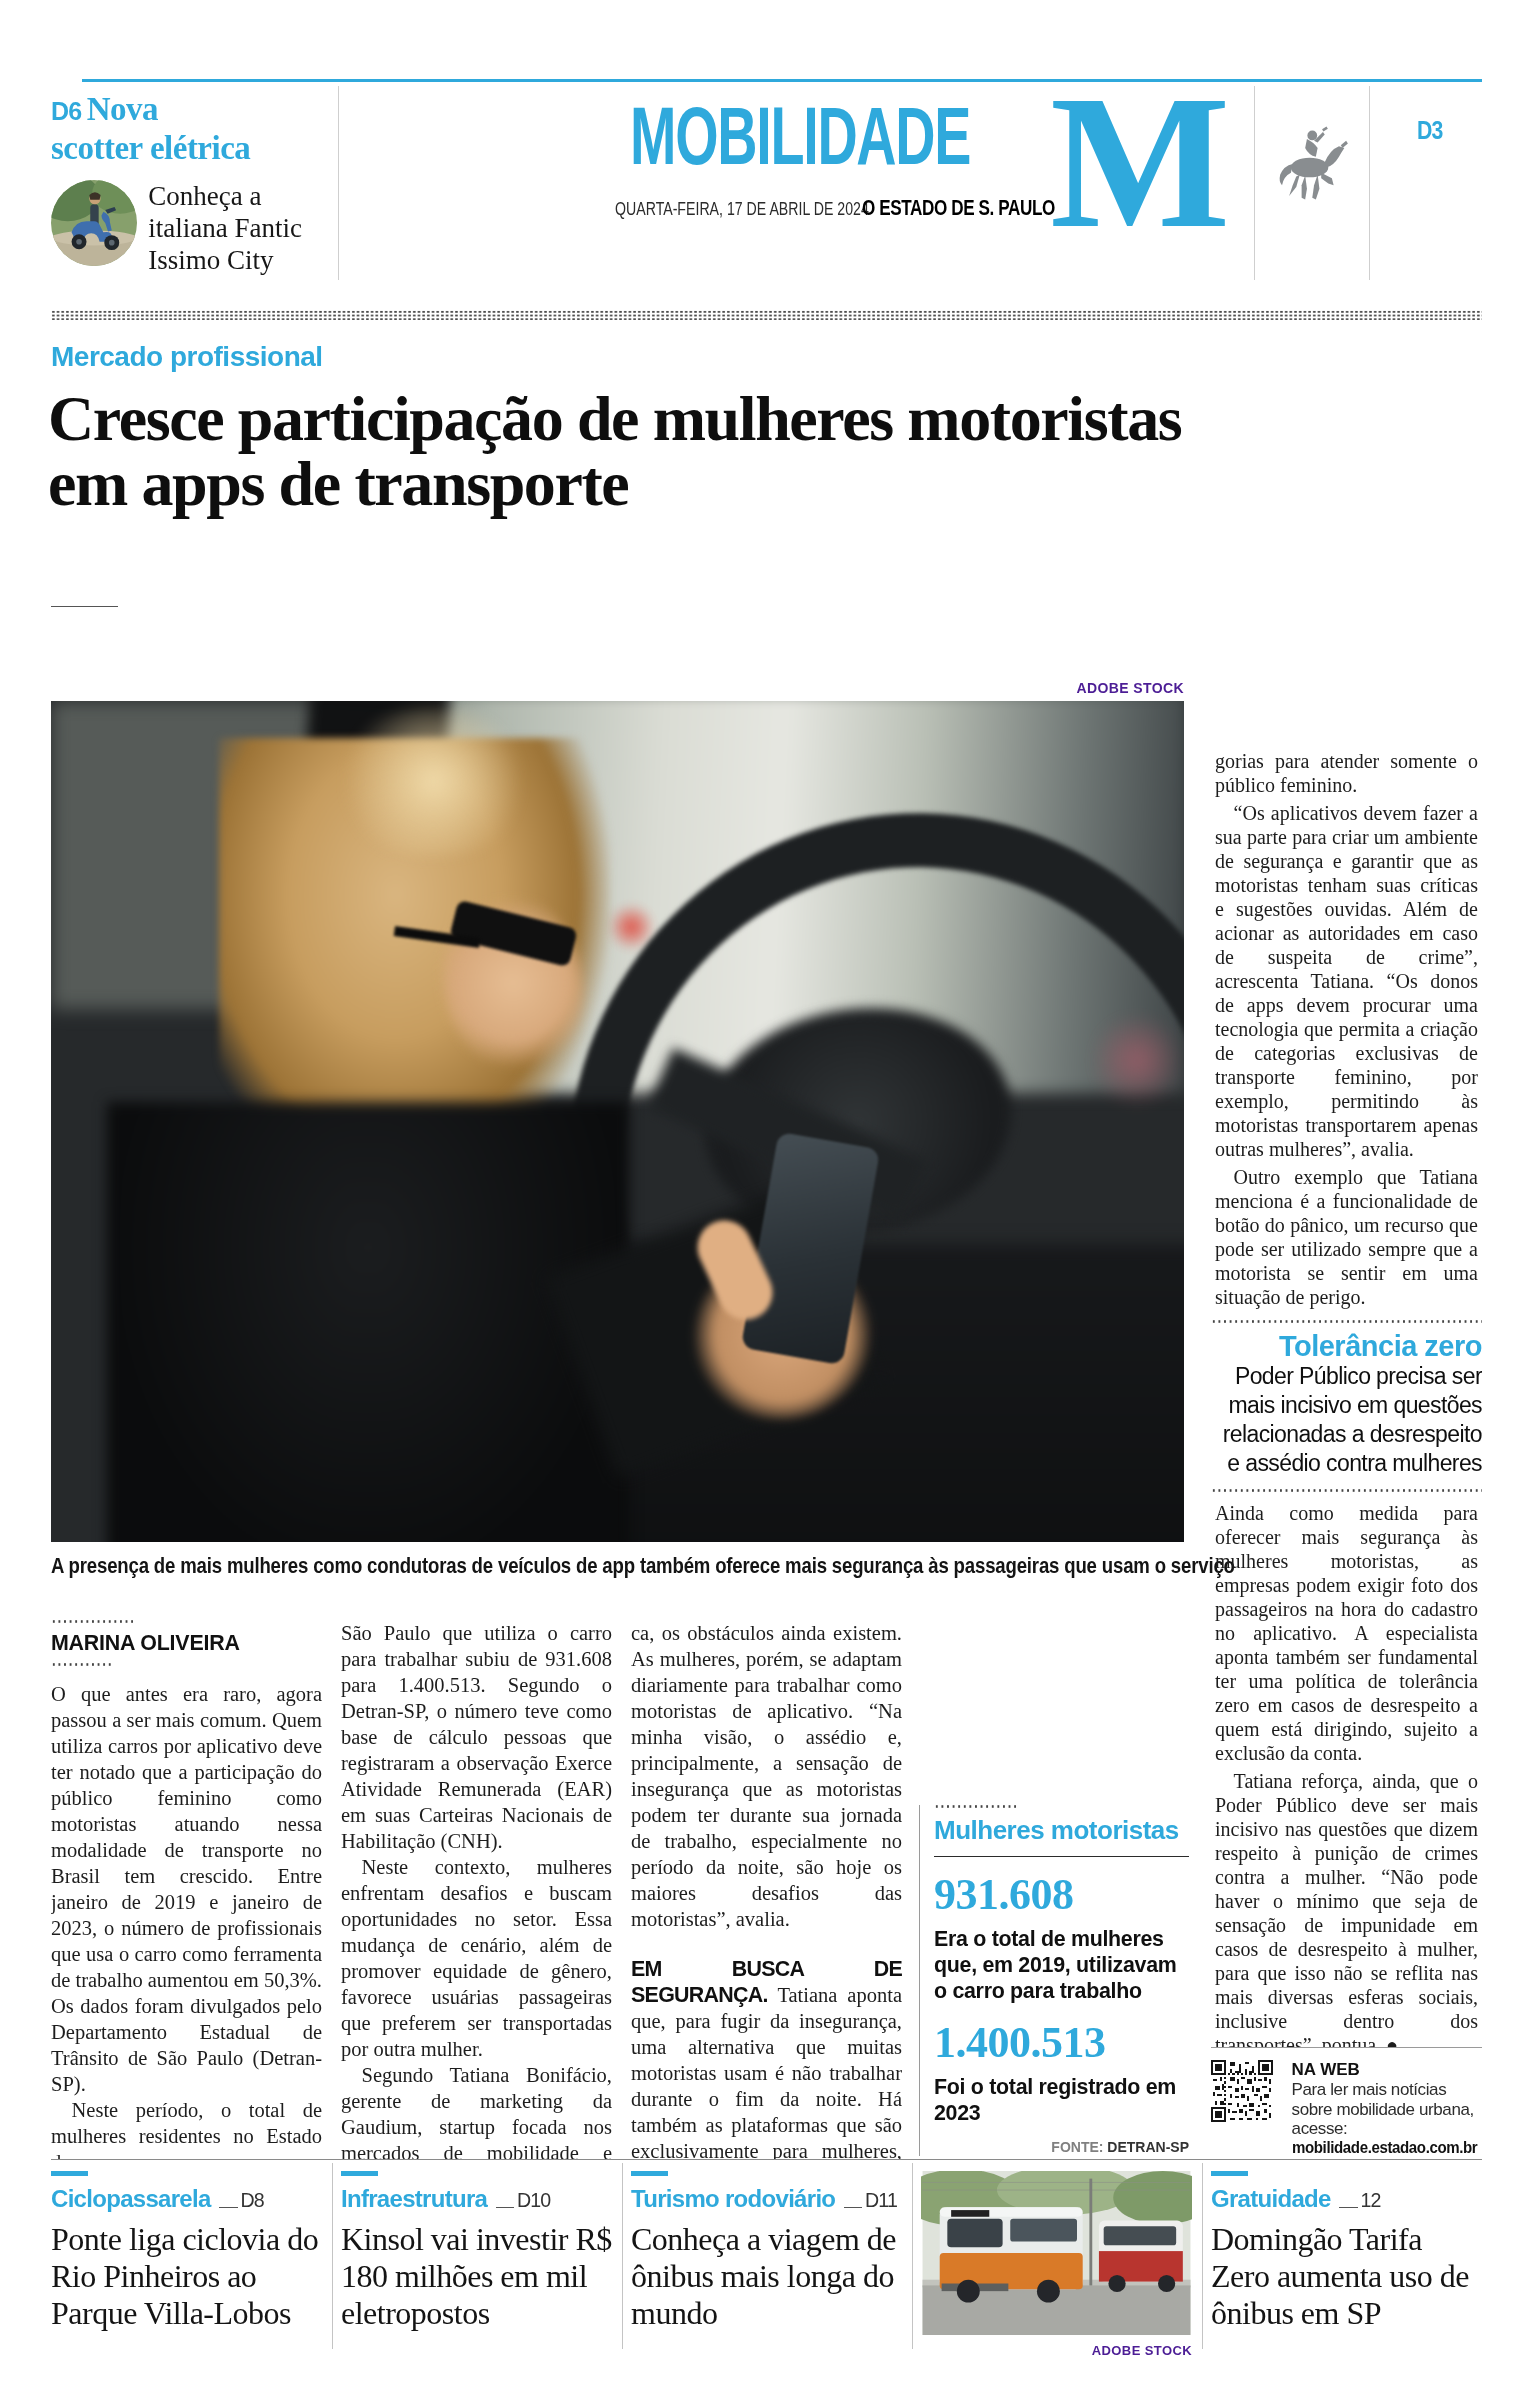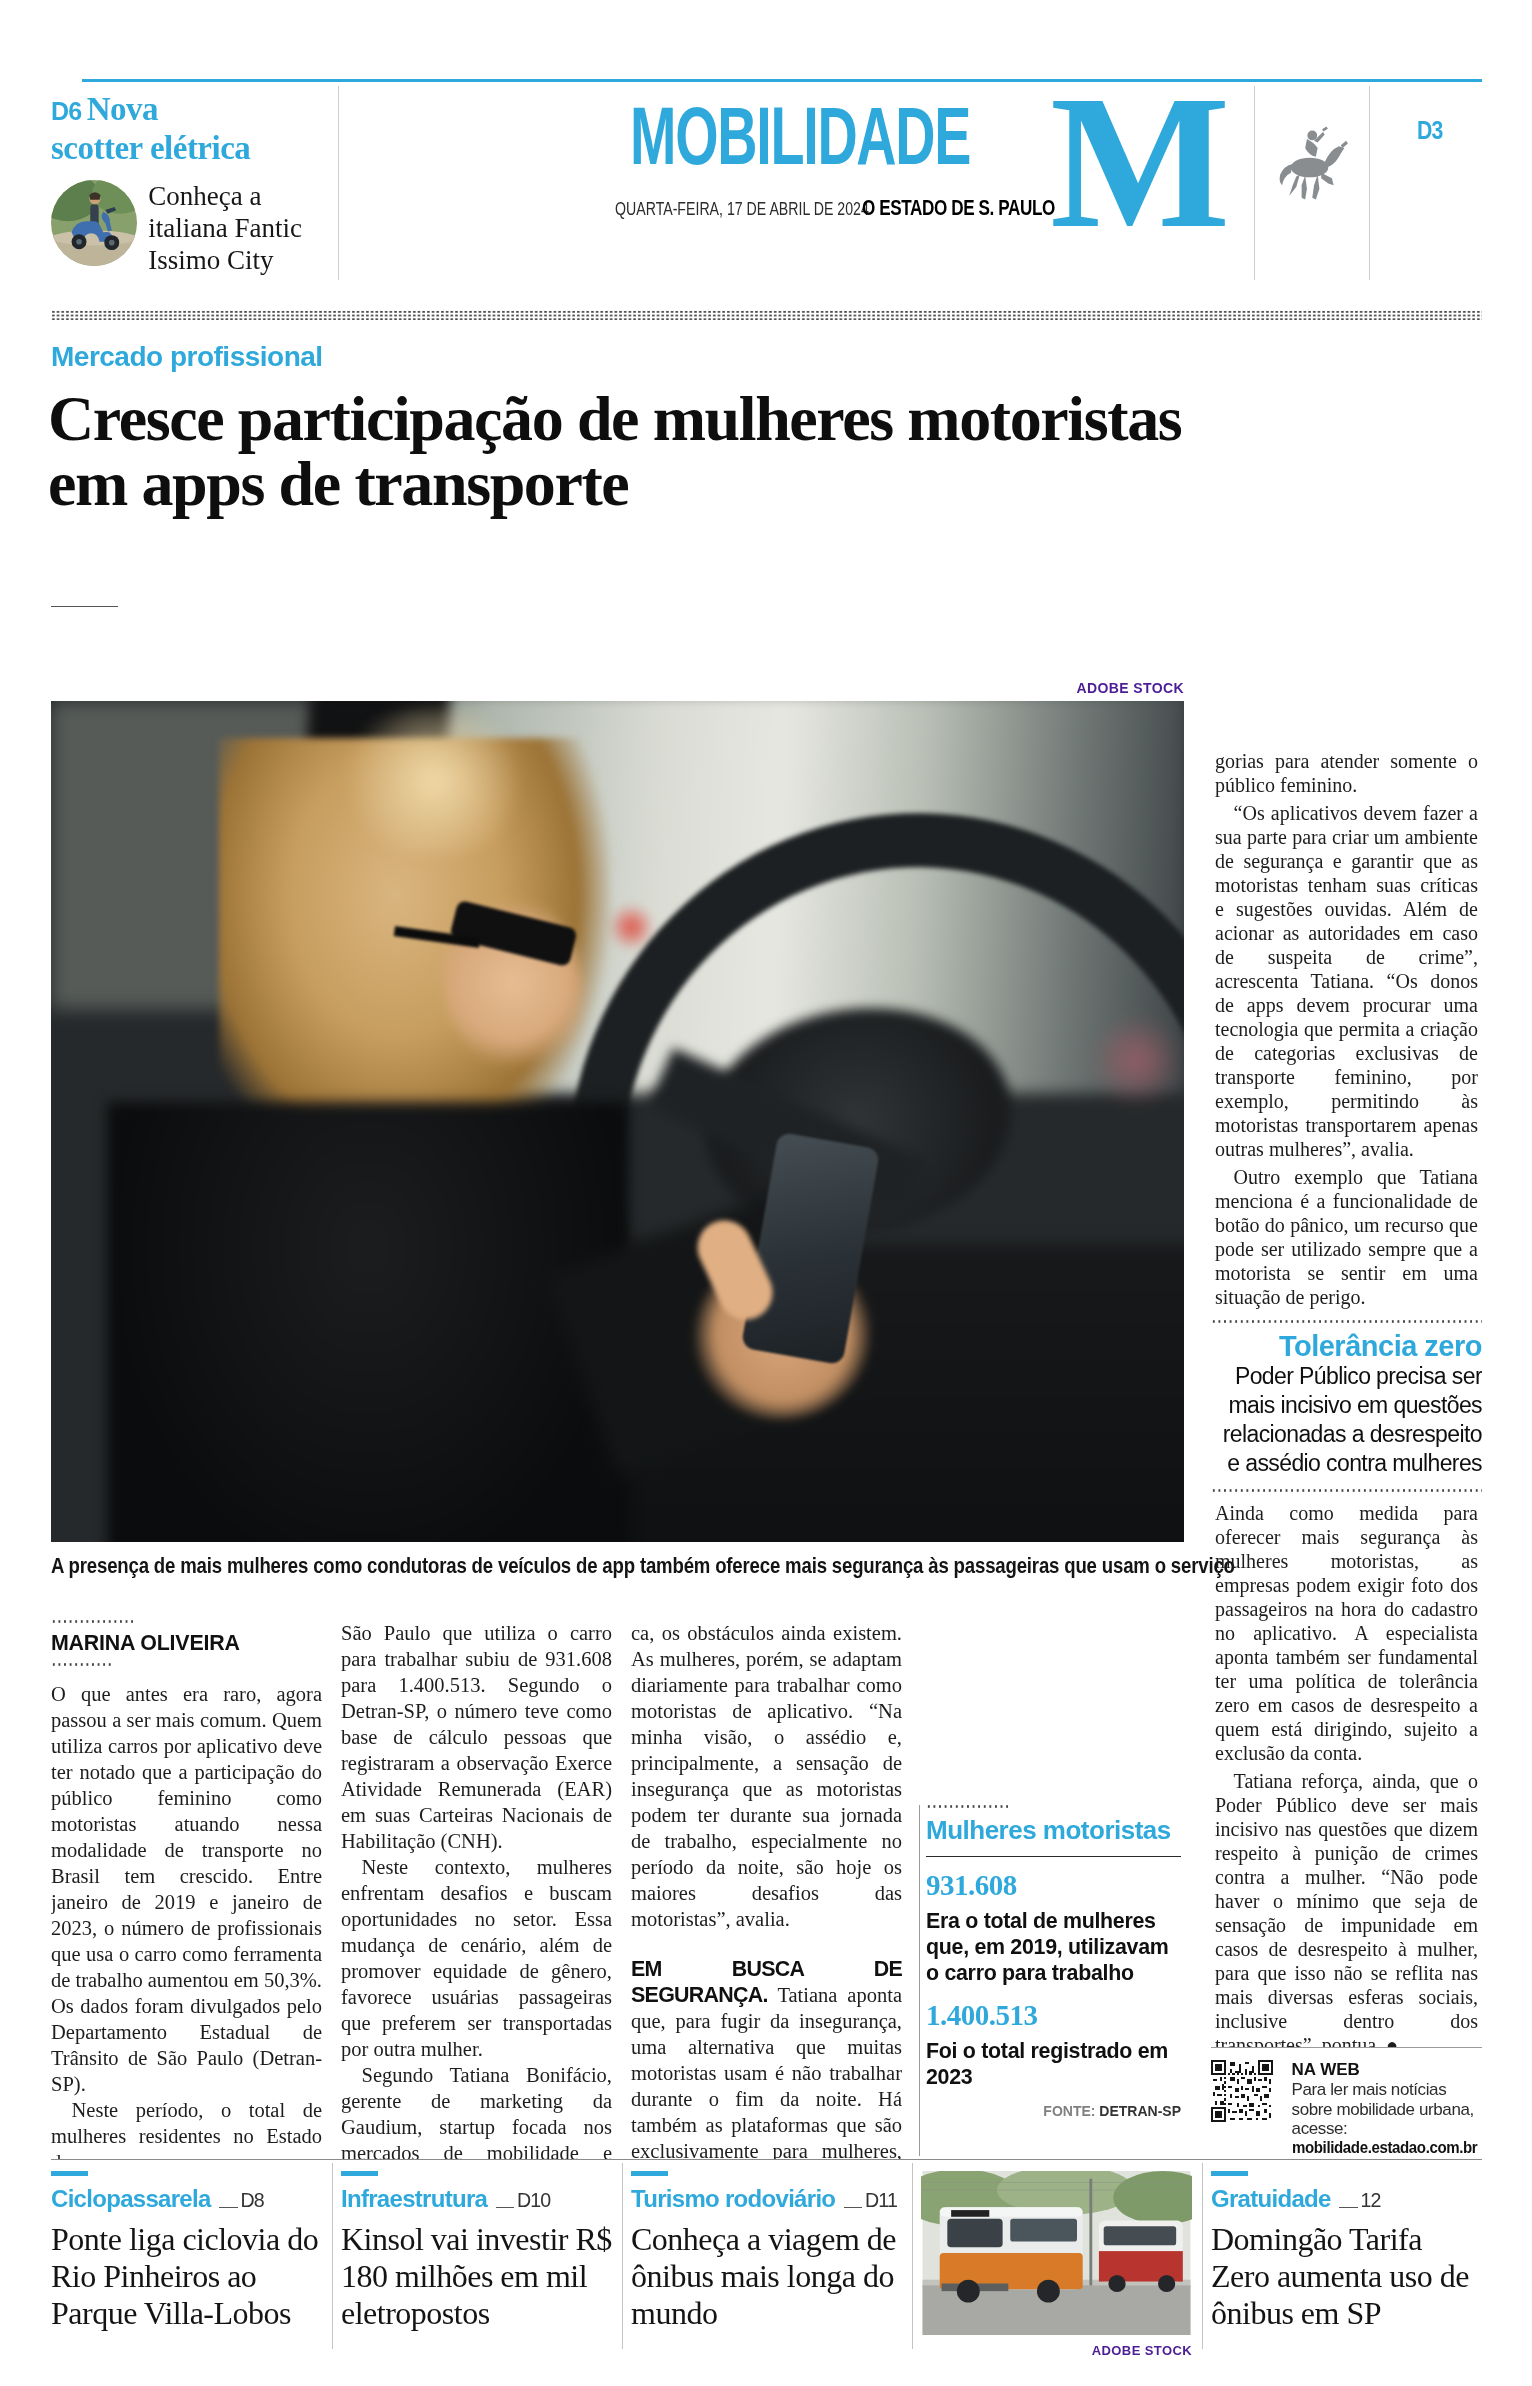--- a/index.html
+++ b/index.html
@@ -61,25 +61,25 @@
   .bodycol p{margin:0;}
   .bodycol p.ind{text-indent:20.5px;}
   .byline-name{font-family:"Liberation Sans","DejaVu Sans",sans-serif;font-weight:bold;
       font-size:21.4px;color:#111;letter-spacing:-0.2px;margin:7.5px 0 6.5px;}
   .subhead{font-family:"Liberation Sans","DejaVu Sans",sans-serif;font-weight:bold;
       font-size:21.4px;letter-spacing:-0.7px;color:#101010;}
   .gap-top{margin-top:24px !important;}
 
   
   .statbox{position:absolute;left:919px;top:1805px;width:255px;height:351px;
-      border-left:0.9px solid #9a9a9a;padding-left:6px;}
+      border-left:0.9px solid #9a9a9a;padding-left:14px;}
   .stat-title{font-family:"Liberation Sans","DejaVu Sans",sans-serif;font-weight:bold;
       font-size:26px;color:#2fa9dc;letter-spacing:-0.5px;margin:7.5px 0 9.3px;}
   .stat-rule{height:0.9px;background:#2b2b2b;margin-bottom:13px;}
-  .statnum{font-weight:bold;font-size:29px;color:#2fa9dc;letter-spacing:-0.5px;}
+  .statnum{font-weight:bold;font-size:44px;color:#2fa9dc;letter-spacing:-0.5px;}
   .statlabel{font-family:"Liberation Sans","DejaVu Sans",sans-serif;font-weight:bold;
       font-size:21.4px;line-height:26px;color:#101010;letter-spacing:-0.3px;margin:5.6px 0 13px;}
   .stat-source{font-family:"Liberation Sans","DejaVu Sans",sans-serif;font-weight:bold;
       font-size:14px;text-align:right;color:#333;margin-top:1.9px;}
   .stat-source .src-label{color:#808080;}
 
   
   .rightcol{position:absolute;left:1211px;top:745px;width:271px;height:1303px;overflow:hidden;
       font-size:20px;line-height:24px;text-align:justify;color:#1d1d1d;}
   .rightcol p{margin:4px;}

